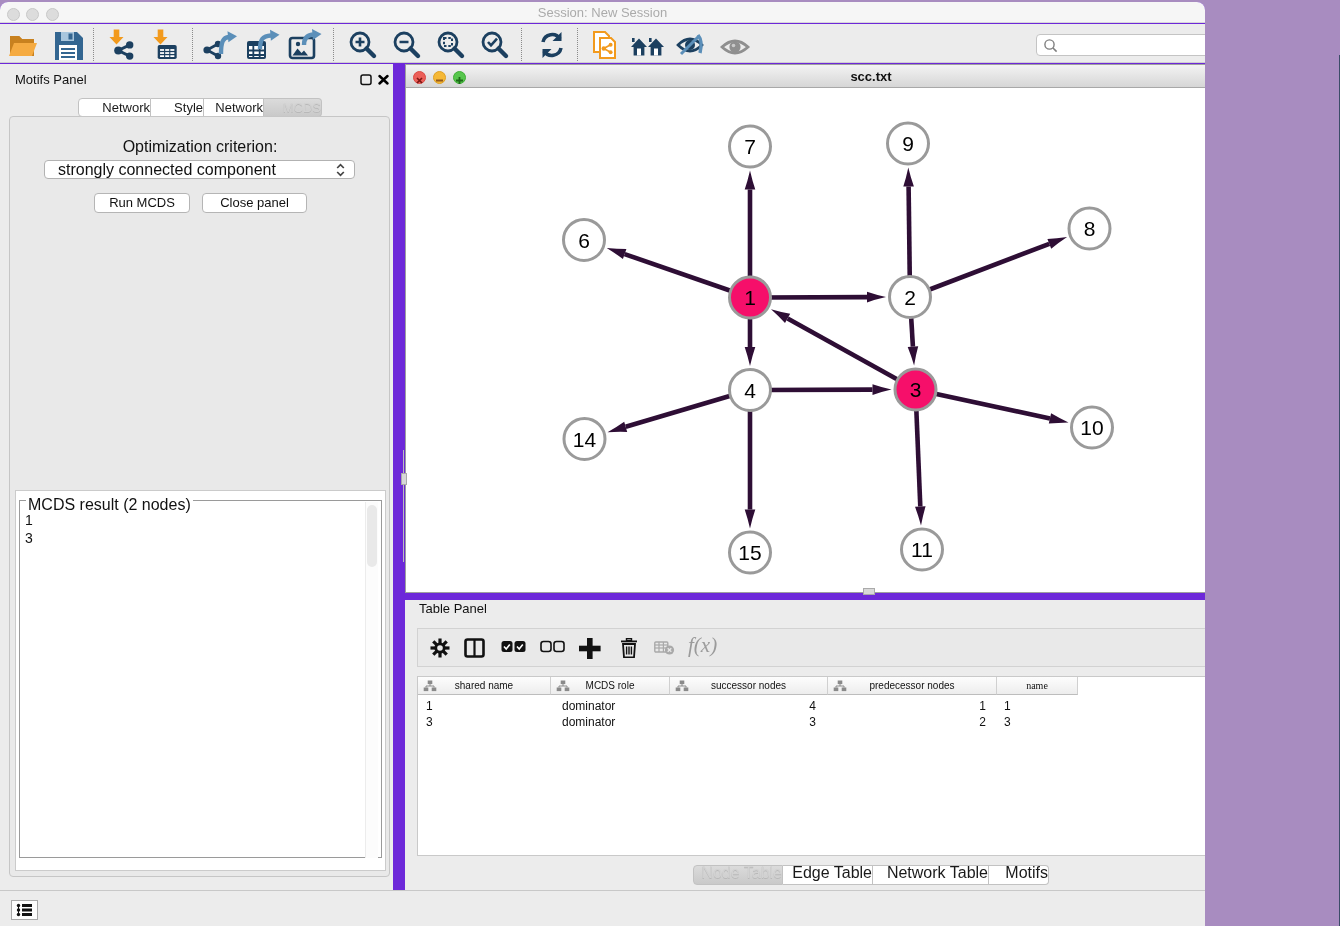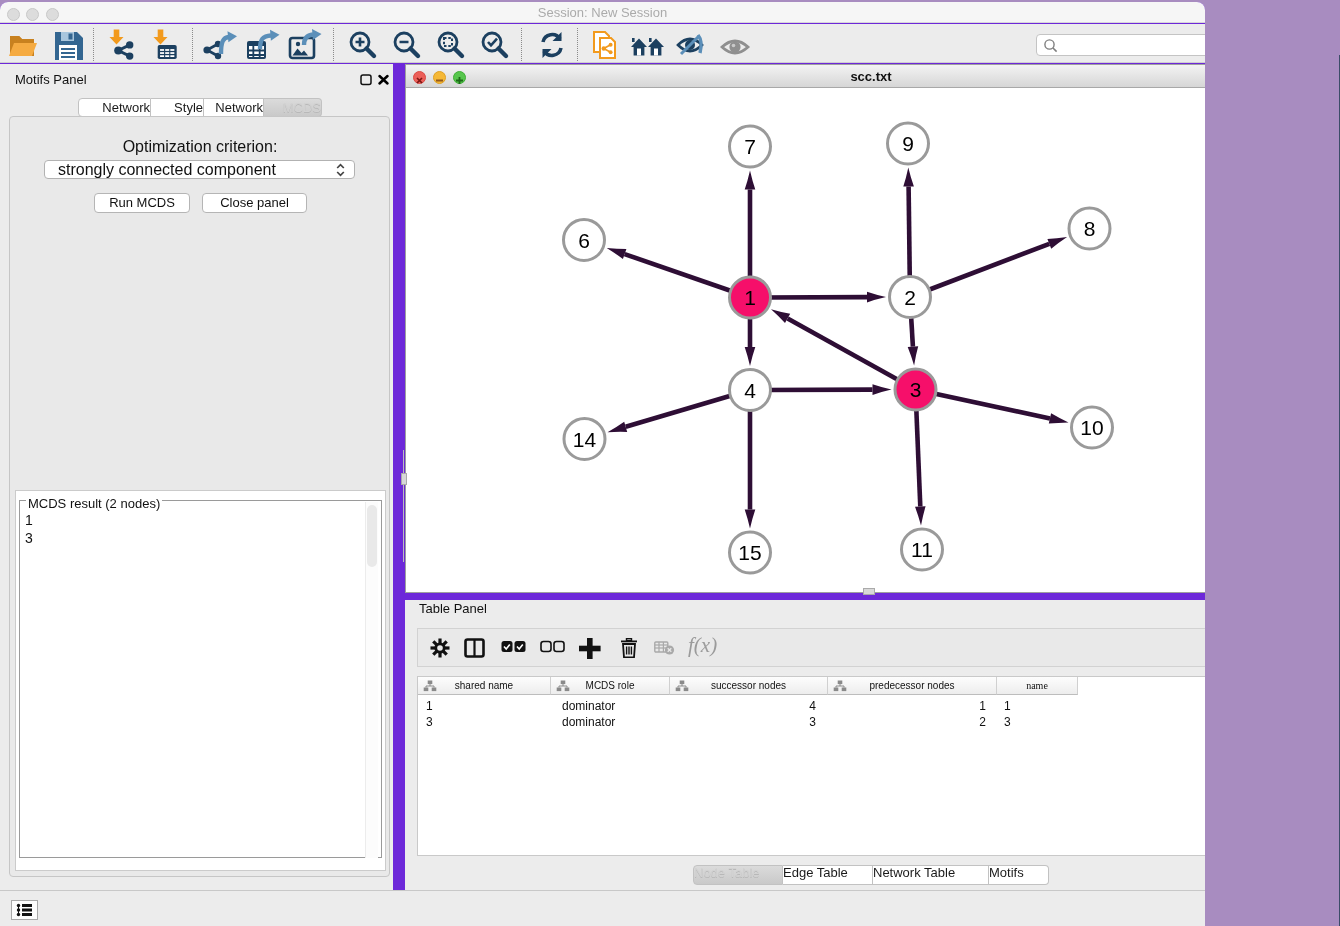--- a/index.html
+++ b/index.html
@@ -19,34 +19,34 @@
 #cpanel-title { position:absolute; left:15px; top:8px; font-size:13px; color:#111; }
 
 .jtab { position:absolute; font-size:13px; color:#1a1a1a; text-align:right; background:#fff; border:1px solid #c2c2c2; line-height:17px; height:19px; }
 .jtab.sel { background:linear-gradient(#dbdbdb,#c9c9c9); color:#d2d2d2; text-shadow:0 1px 0 #b8b8b8; }
 #tabcontent { position:absolute; left:9px; top:52px; width:381px; height:761px; border:1px solid #c6c6c6; border-radius:4px; background:#e9e9e9; }
 #optlabel { position:absolute; left:0; top:74px; width:400px; text-align:center; font-size:16px; color:#111; }
 #dropdown { position:absolute; left:44px; top:96px; width:311px; height:19px; background:#fff; border:1px solid #b2b2b2; border-radius:4px; font-size:16px; color:#111; line-height:17px; padding-left:13px; }
 .btn { position:absolute; top:129px; height:20px; background:#fff; border:1px solid #b5b5b5; border-radius:4px; font-size:13px; color:#111; text-align:center; line-height:18px; }
 #resultbox { position:absolute; left:15px; top:426px; width:371px; height:381px; background:#fff; border:1px solid #cbcbcb; }
 #fieldset { position:absolute; left:3px; top:9px; width:363px; height:358px; border:1px solid #9a9a9a; }
-#fieldset-label { position:absolute; left:6px; top:-5px; background:#fff; padding:0 2px; font-size:13px; color:#111; }
+#fieldset-label { position:absolute; left:6px; top:-5px; background:#fff; padding:0 2px; font-size:16px; color:#111; }
 
 #netwin { position:absolute; left:405px; top:62px; width:932px; height:529px; background:#fff; border:1px solid #9f9f9f; }
 #nettitle { position:absolute; left:0; top:0; width:100%; height:23px; background:linear-gradient(#f3f3f3,#d6d6d6); border-bottom:1px solid #a8a8a8; }
 #nettitle-text { position:absolute; width:100%; text-align:center; top:4px; font-size:13px; font-weight:bold; color:#111; }
 .mac { position:absolute; top:6px; width:13px; height:13px; border-radius:50%; }
 
 #tpanel { position:absolute; left:405px; top:598px; width:932px; height:290px; background:#ececec; }
 #tpanel-title { position:absolute; left:14px; top:1px; font-size:13px; color:#111; }
 #ttoolbar { position:absolute; left:12px; top:28px; width:910px; height:39px; background:#e9e9e9; border:1px solid #d2d2d2; }
 #ttable { position:absolute; left:12px; top:76px; width:910px; height:180px; background:#fff; border:1px solid #c9c9c9; }
 .th { position:absolute; top:0; height:18px; background:linear-gradient(#fdfdfd,#ededed); border-right:1px solid #d0d0d0; border-bottom:1px solid #bdbdbd; font-size:10px; text-align:center; color:#111; line-height:18px; }
 .td { position:absolute; font-size:12px; color:#111; height:16px; line-height:16px; }
-.jtab2 { position:absolute; top:265px; font-size:13px; color:#1a1a1a; text-align:left; background:#fff; border:1px solid #c2c2c2; line-height:14px; height:20px; }
+.jtab2 { position:absolute; top:265px; font-size:16px; color:#1a1a1a; text-align:right; background:#fff; border:1px solid #c2c2c2; line-height:14px; height:20px; }
 .jtab2.sel { background:linear-gradient(#dbdbdb,#c9c9c9); color:#d2d2d2; text-shadow:0 1px 0 #b8b8b8; }
 
 #statusbar { position:absolute; left:0; top:888px; width:1339px; height:36px; background:#ececec; border-top:1px solid #c8c8c8; }
 #listbtn { position:absolute; left:11px; top:9px; width:27px; height:20px; background:#fdfdfd; border:1px solid #a9a9a9; }
 #membtn { position:absolute; left:1254px; top:7px; width:75px; height:23px; background:#f6f6f6; border:1px solid #a9a9a9; font-size:12px; color:#111; }
 </style>
 </head>
 <body>
 <div id="win">
   <div id="titlebar">

